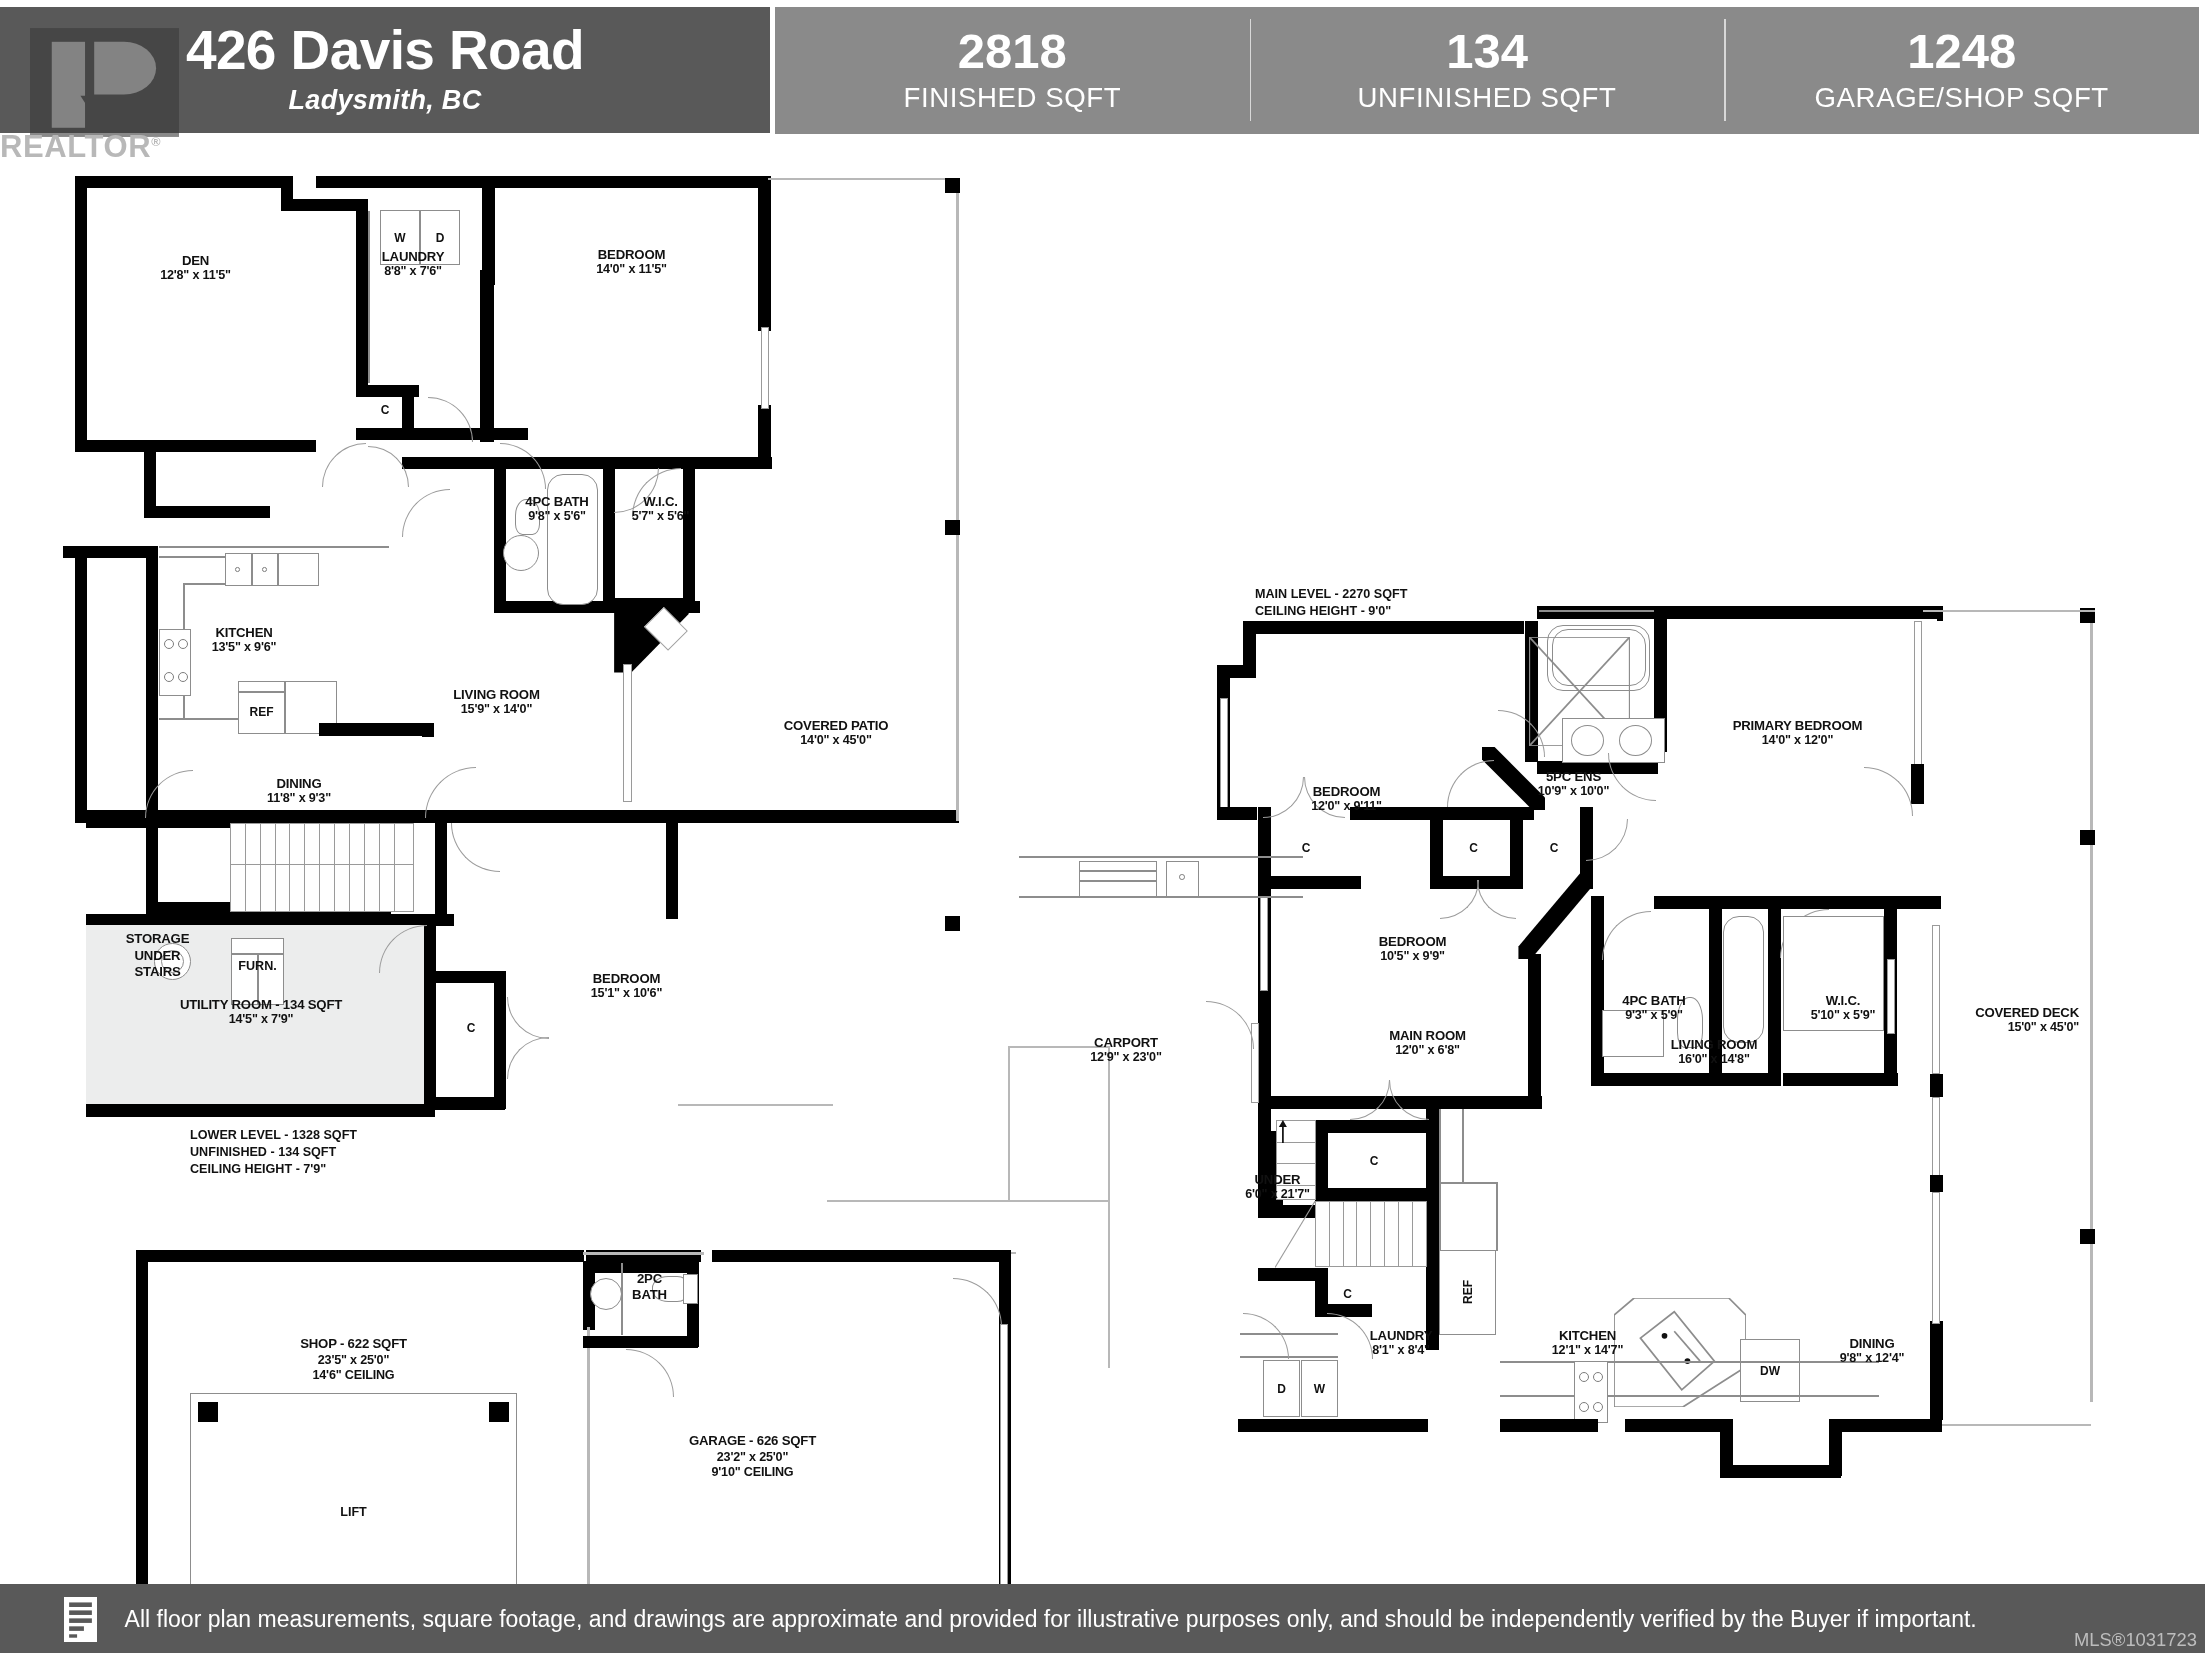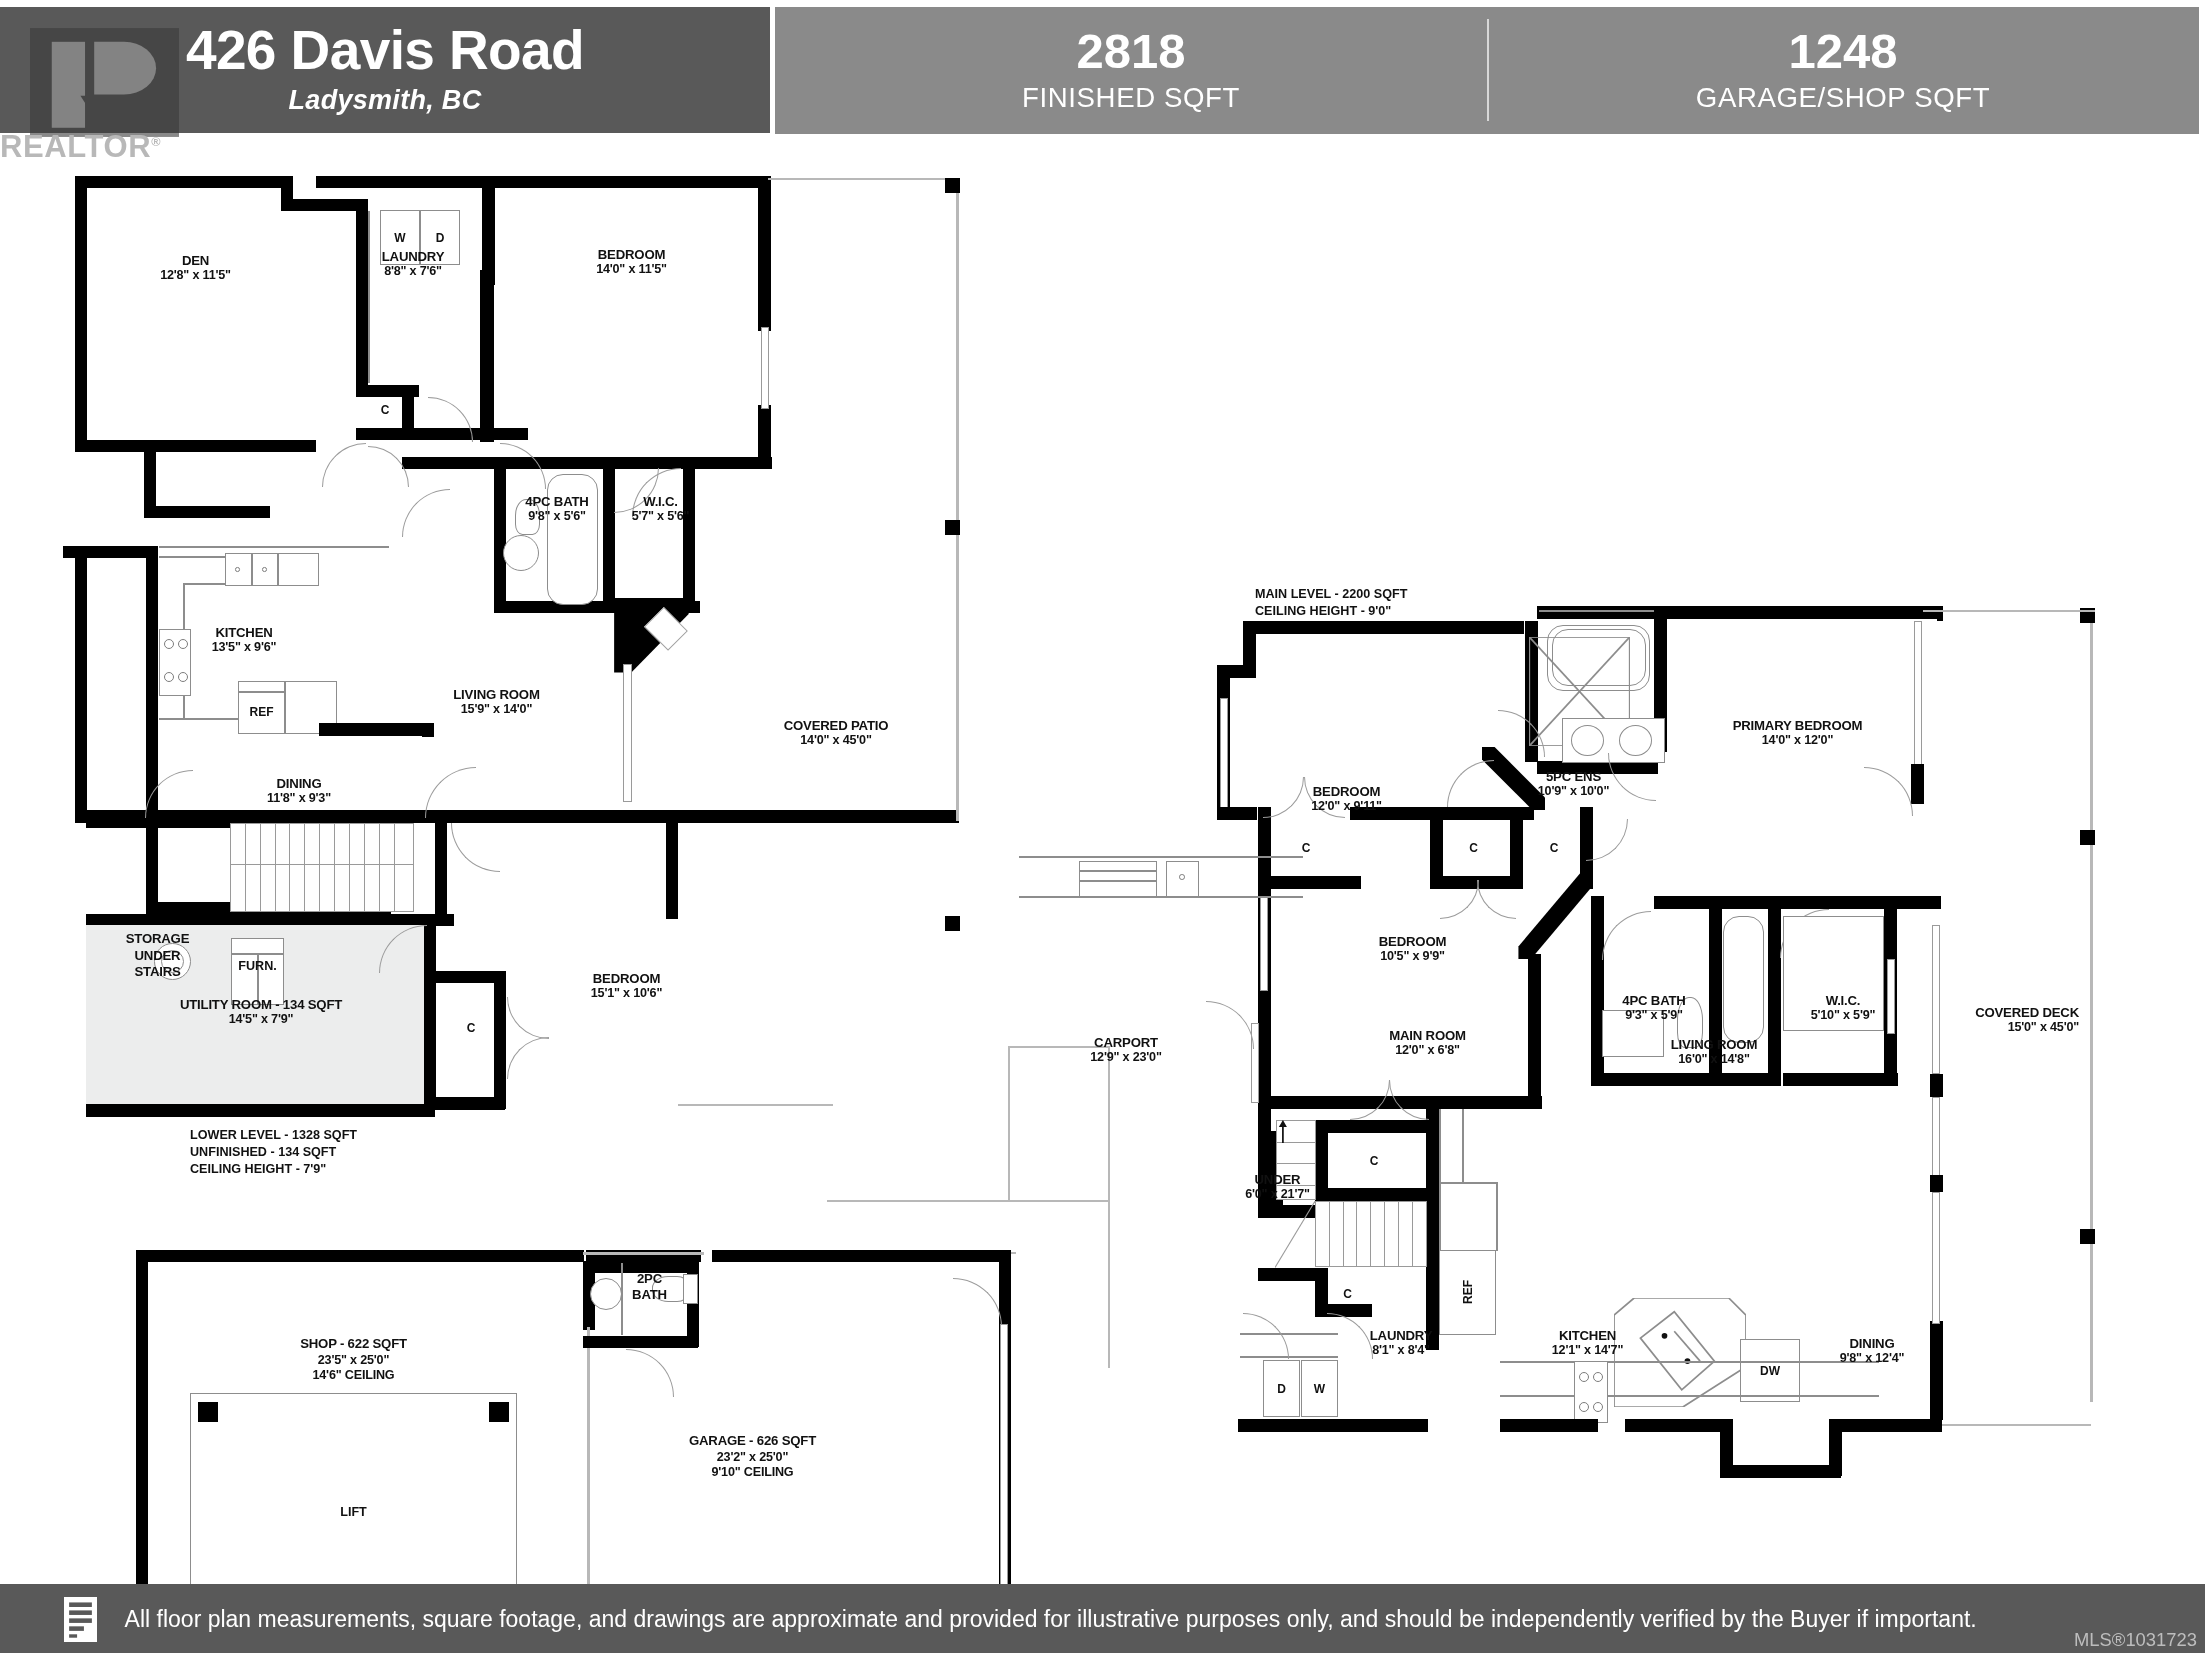--- a/index.html
+++ b/index.html
@@ -126,20 +126,24 @@
       </svg>
       <div class="realtor-word">
         <span>REALTOR</span><sup>®</sup>
       </div>
     </div>
 
     <div class="stats">
       <div class="stat">
         <div class="stat-num">2818</div>
         <div class="stat-lbl">FINISHED SQFT</div>
+      </div>
+      <div class="stat">
+        <div class="stat-num">134</div>
+        <div class="stat-lbl">UNFINISHED SQFT</div>
       </div>
       <div class="stat">
         <div class="stat-num">1248</div>
         <div class="stat-lbl">GARAGE/SHOP SQFT</div>
       </div>
     </div>
   </div>
 
   <div class="plan">
 
@@ -344,21 +348,21 @@
       <div class="notes" style="left:190px; top:983px;">
         <div>LOWER LEVEL - 1328 SQFT</div>
         <div>UNFINISHED - 134 SQFT</div>
         <div>CEILING HEIGHT - 7'9"</div>
       </div>
     </div>
 
     <div>
 
       <div class="notes" style="left:1255px; top:442px;">
-        <div>MAIN LEVEL - 2200 SQFT</div>
+        <div>MAIN LEVEL - 2270 SQFT</div>
         <div>CEILING HEIGHT - 9'0"</div>
       </div>
 
       <div class="w" style="left:1243px; top:477px;  width:281px; height:12.6px;"></div>
       <div class="w" style="left:1243px; top:489px;  width:12.6px;  height:34px;"></div>
       <div class="w" style="left:1217px; top:521px;  width:39px;  height:12.6px;"></div>
       <div class="w" style="left:1217px; top:534px;  width:12.6px;  height:132px;"></div>
       <div class="gl" style="left:1220px;top:554px;  width:8px;  height:121px;"></div>
       <div class="w" style="left:1217px; top:663px; width:40px;  height:12.6px;"></div>
       <div class="w" style="left:1258px; top:663px; width:12.6px;  height:80px;"></div>

